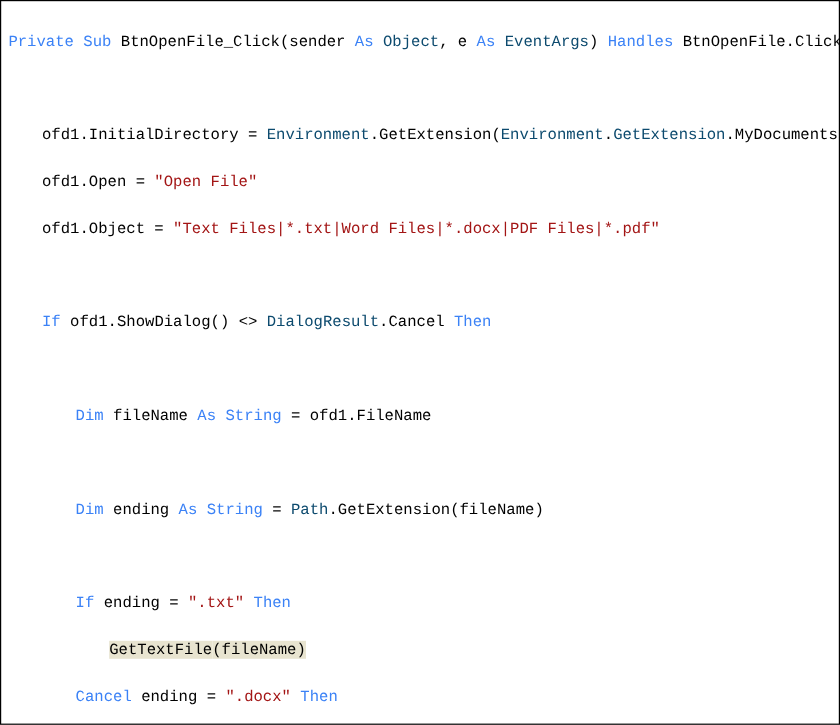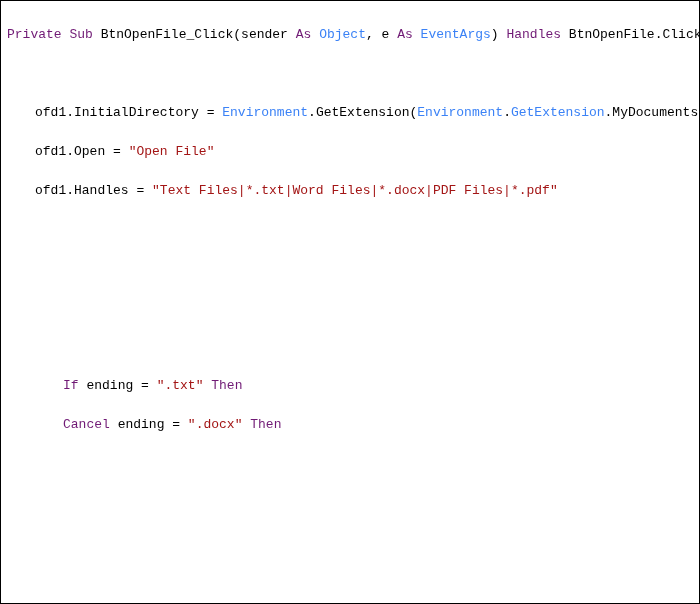--- a/index.html
+++ b/index.html
@@ -11,43 +11,47 @@
       border: 1px solid #000;
       width: 700px;
       height: 604px;
       overflow: hidden;
     }
     .editor {
       padding: 4px 6px;
       white-space: pre;
       color: #000;
     }
-    .kw { color: #701a75; }
-    .type { color: #3b82f6; }
+    .kw { color: #3b82f6; }
+    .type { color: #0c4a6e; }
     .str { color: #a31515; }
     .hl { background: #e8e4d0; }
     .ln { display: block; }
     .ind1 { padding-left: 28px; }
     .ind2 { padding-left: 56px; }
     .ind3 { padding-left: 84px; }
   </style>
 </head>
 <body>
 
 <div class="editor">
 <span class="ln"><span class="kw">Private</span><span> </span><span class="kw">Sub</span><span> </span><span>BtnOpenFile_Click</span><span>(</span><span>sender</span><span> </span><span class="kw">As</span><span> </span><span class="type">Object</span><span>, </span><span>e</span><span> </span><span class="kw">As</span><span> </span><span class="type">EventArgs</span><span>)</span><span> </span><span class="kw">Handles</span><span> </span><span>BtnOpenFile.Click</span></span>
 <span class="ln">&nbsp;</span>
 <span class="ln ind1"><span>ofd1</span><span>.InitialDirectory = </span><span class="type">Environment</span><span>.GetExtension(</span><span class="type">Environment</span>.<span class="type">GetExtension</span><span>.MyDocuments)</span></span>
 <span class="ln ind1"><span>ofd1</span><span>.Open = </span><span class="str">"Open File"</span></span>
-<span class="ln ind1"><span>ofd1</span><span>.Handles = </span><span class="str">"Text Files|*.txt|Word Files|*.docx|PDF Files|*.pdf"</span></span>
+<span class="ln ind1"><span>ofd1</span><span>.Object = </span><span class="str">"Text Files|*.txt|Word Files|*.docx|PDF Files|*.pdf"</span></span>
 <span class="ln">&nbsp;</span>
+<span class="ln ind1"><span class="kw">If</span><span> </span><span>ofd1</span><span>.ShowDialog() </span><span>&lt;&gt;</span><span> </span><span class="type">DialogResult</span><span>.Cancel </span><span class="kw">Then</span></span>
 <span class="ln">&nbsp;</span>
+<span class="ln ind2"><span class="kw">Dim</span><span> </span><span>fileName</span><span> </span><span class="kw">As</span><span> </span><span class="kw">String</span><span> = </span><span>ofd1</span><span>.FileName</span></span>
 <span class="ln">&nbsp;</span>
+<span class="ln ind2"><span class="kw">Dim</span><span> </span><span>ending</span><span> </span><span class="kw">As</span><span> </span><span class="kw">String</span><span> = </span><span class="type">Path</span><span>.GetExtension(fileName)</span></span>
 <span class="ln">&nbsp;</span>
 <span class="ln ind2"><span class="kw">If</span><span> </span><span>ending</span><span> = </span><span class="str">".txt"</span><span> </span><span class="kw">Then</span></span>
+<span class="ln ind3"><span class="hl">GetTextFile</span><span class="hl">(fileName)</span></span>
 <span class="ln ind2"><span class="kw">Cancel</span><span> </span><span>ending</span><span> = </span><span class="str">".docx"</span><span> </span><span class="kw">Then</span></span>
 
 
 
 
 
 
 
 
 

